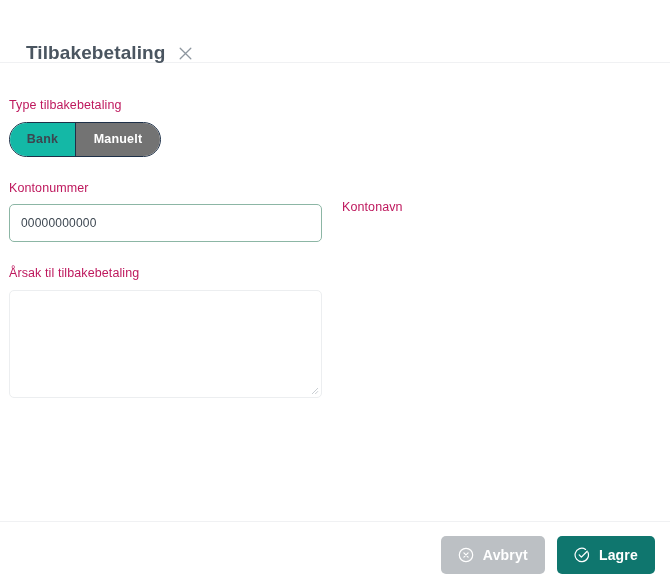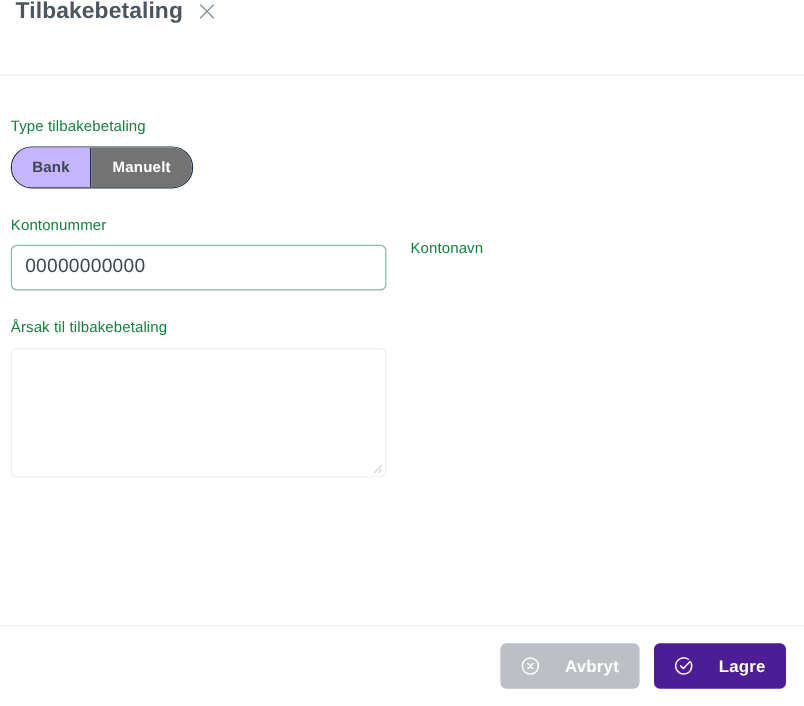--- a/index.html
+++ b/index.html
@@ -23,22 +23,22 @@
     background: #ffffff;
     display: flex;
     flex-direction: column;
   }
 
   
   .modal-header {
     height: 63px;
     box-sizing: border-box;
     display: flex;
-    align-items: flex-start;
-    padding: 0 16px 0 13px;
+    align-items: flex-end;
+    padding: 0 16px 0 26px;
     border-bottom: 1px solid #f0f1f3;
   }
   .modal-title {
     font-size: 19px;
     font-weight: 600;
     color: #4a5560;
     letter-spacing: 0.1px;
     line-height: 1;
   }
   .close-icon {
@@ -54,21 +54,21 @@
 
   
   .modal-body {
     flex: 1;
     padding: 36px 14px 0 9px;
     box-sizing: border-box;
   }
 
   .field-label {
     font-size: 12.5px;
-    color: #15803d;
+    color: #be185d;
     line-height: 1;
     margin-bottom: 10px;
     letter-spacing: 0.1px;
   }
 
   
   .toggle-section { margin-bottom: 25px; }
   .toggle-group {
     display: inline-flex;
     height: 35px;
@@ -84,21 +84,21 @@
     justify-content: center;
     font-size: 12.5px;
     font-weight: 600;
     letter-spacing: 0.2px;
     cursor: pointer;
     box-sizing: border-box;
     user-select: none;
   }
   .toggle-btn.inactive {
     width: 66px;
-    background: #c4b5fd;
+    background: #14b8a6;
     color: #3c4650;
     border-right: 1px solid #1e3048;
   }
   .toggle-btn.active {
     width: 84px;
     background: #737373;
     color: #ffffff;
   }
 
   
@@ -113,21 +113,21 @@
   .input-box {
     position: relative;
     height: 38px;
     box-sizing: border-box;
     border: 1px solid #eceef0;
     border-radius: 5px;
     background: #ffffff;
     display: flex;
     align-items: center;
     padding: 0 11px;
-    font-size: 16px;
+    font-size: 12px;
     color: #3c4650;
   }
   .input-box.focused {
     border: 1px solid #8cb6a5;
   }
   .input-value {
     line-height: 1;
     letter-spacing: 0.2px;
   }
   .calendar-icon {
@@ -179,36 +179,36 @@
     justify-content: flex-end;
     padding-right: 15px;
     gap: 12px;
   }
   .btn {
     height: 38px;
     border-radius: 5px;
     display: inline-flex;
     align-items: center;
     justify-content: center;
-    gap: 20px;
+    gap: 8px;
     padding: 0 17px;
     font-size: 14px;
     font-weight: 600;
     letter-spacing: 0.2px;
     cursor: pointer;
     border: none;
     box-sizing: border-box;
     font-family: "Liberation Sans", sans-serif;
   }
   .btn-cancel {
     background: #bcc0c4;
     color: #ffffff;
   }
   .btn-save {
-    background: #4c1d95;
+    background: #0f766e;
     color: #ffffff;
   }
   .btn .btn-icon {
     width: 17px;
     height: 17px;
     display: inline-flex;
     align-items: center;
     justify-content: center;
   }
   .btn .btn-icon svg { display: block; }

